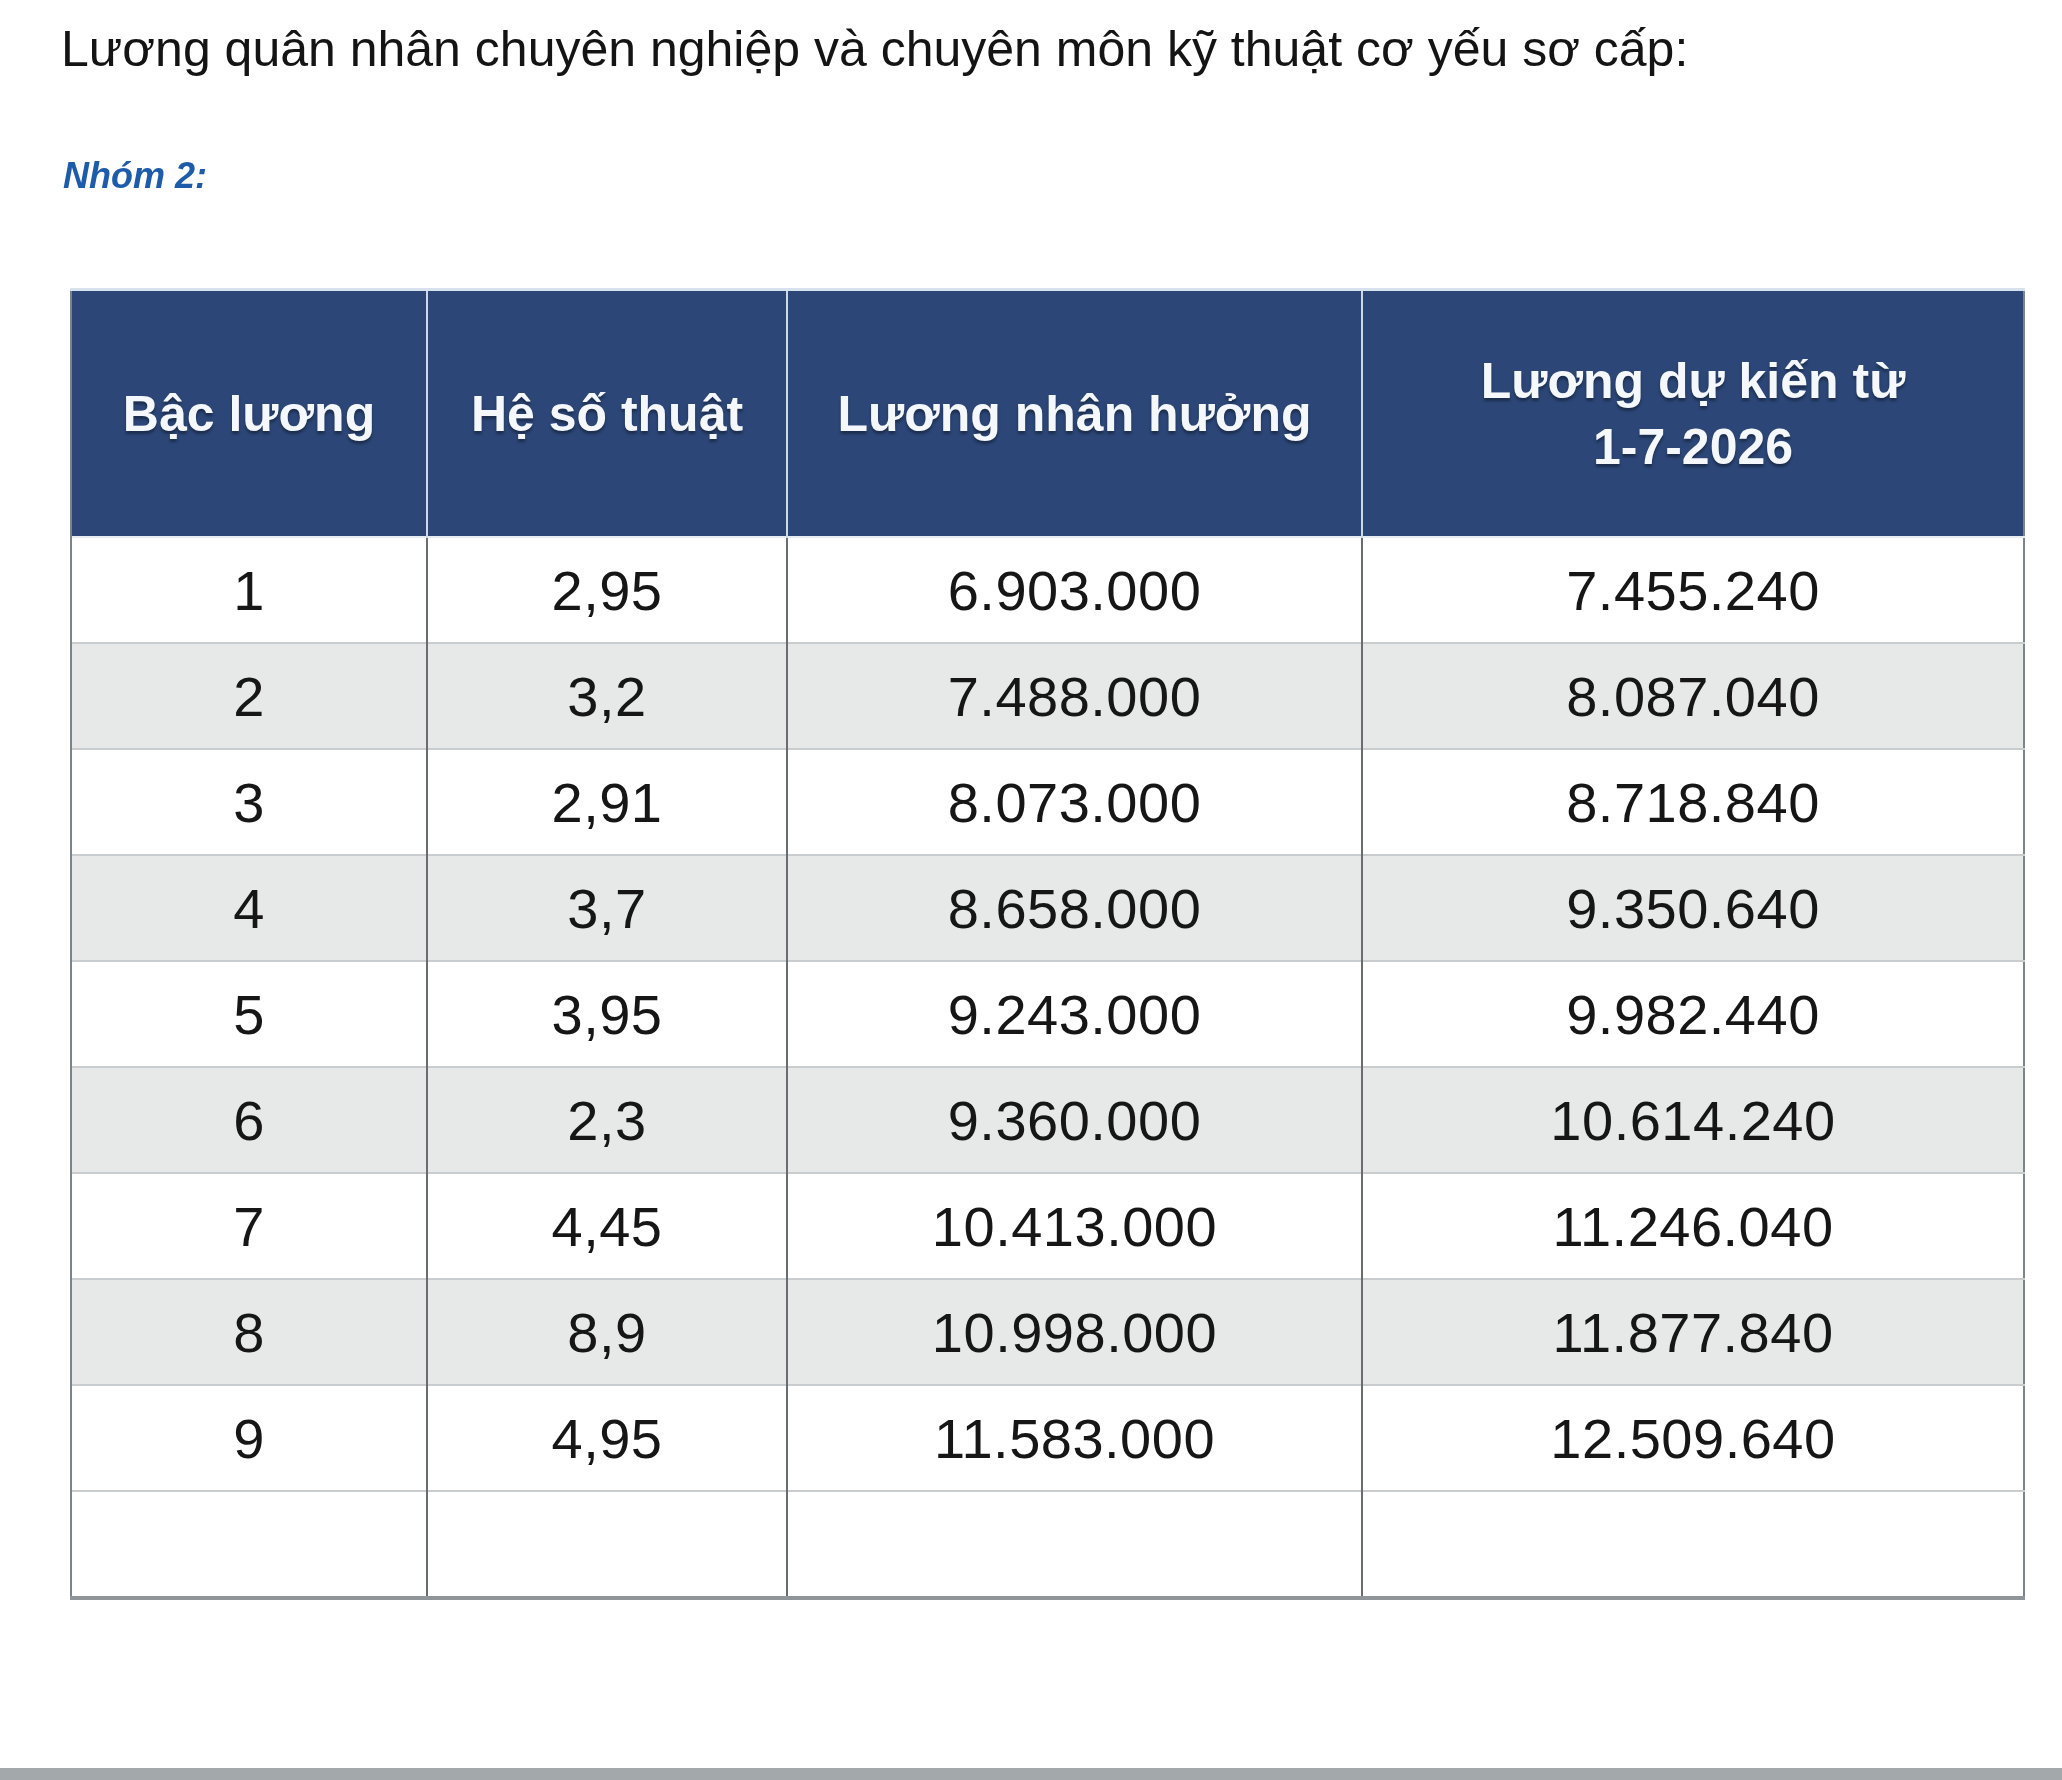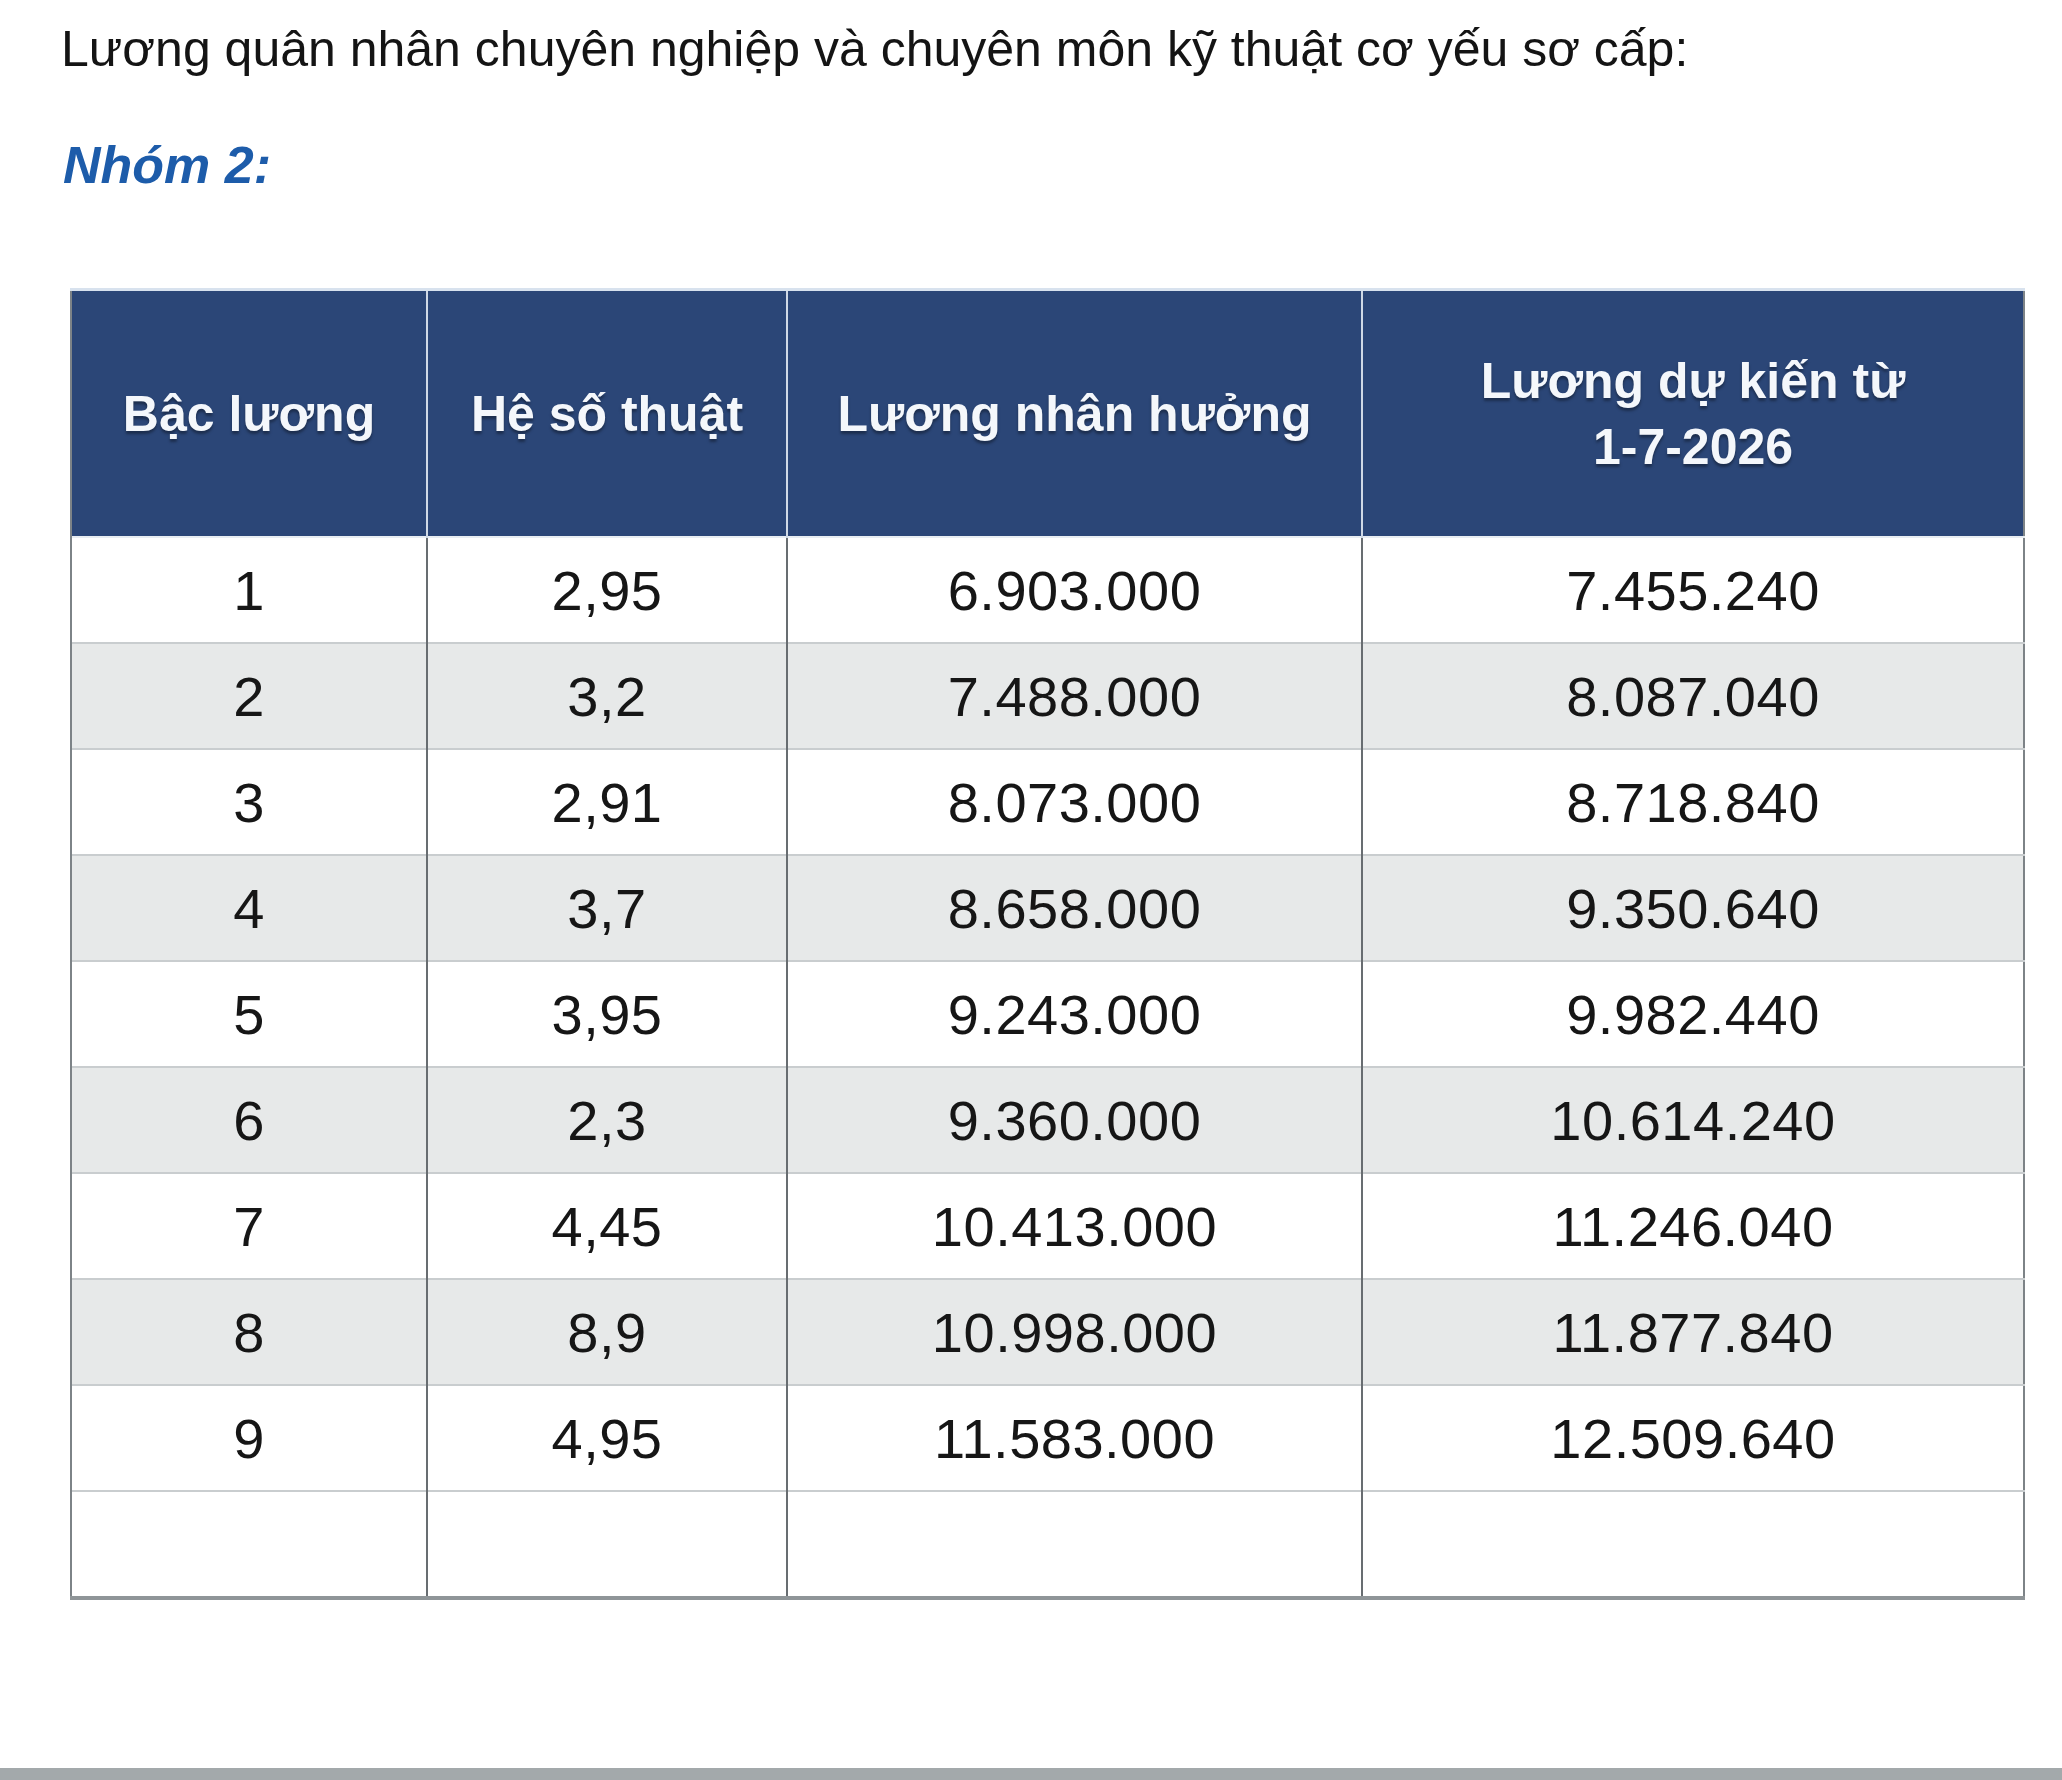--- a/index.html
+++ b/index.html
@@ -9,22 +9,22 @@
     font-family:"Liberation Sans","DejaVu Sans",sans-serif;
     position:relative;overflow:hidden;
     color:#161616;
   }
   .page-title{
     position:absolute;left:61px;top:3.7px;width:1855px;
     font-size:50px;font-weight:normal;color:#141414;
     letter-spacing:0px;line-height:1.25;margin-top:14px;
   }
   .page-subtitle{
-    position:absolute;left:63px;top:135px;
-    font-size:52px;font-weight:bold;font-style:italic;
+    position:absolute;left:63px;top:155px;
+    font-size:36px;font-weight:bold;font-style:italic;
     color:#1d5caa;letter-spacing:0px;
   }
   .salary-table{
     position:absolute;left:59px;top:288px;width:1953px;
     border-collapse:collapse;table-layout:fixed;
     border:2.8px solid #7d8387;
     border-bottom:4.6px solid #8f9598;
     margin-left:11px;
   }
   .salary-table col.c1{width:356px;}

